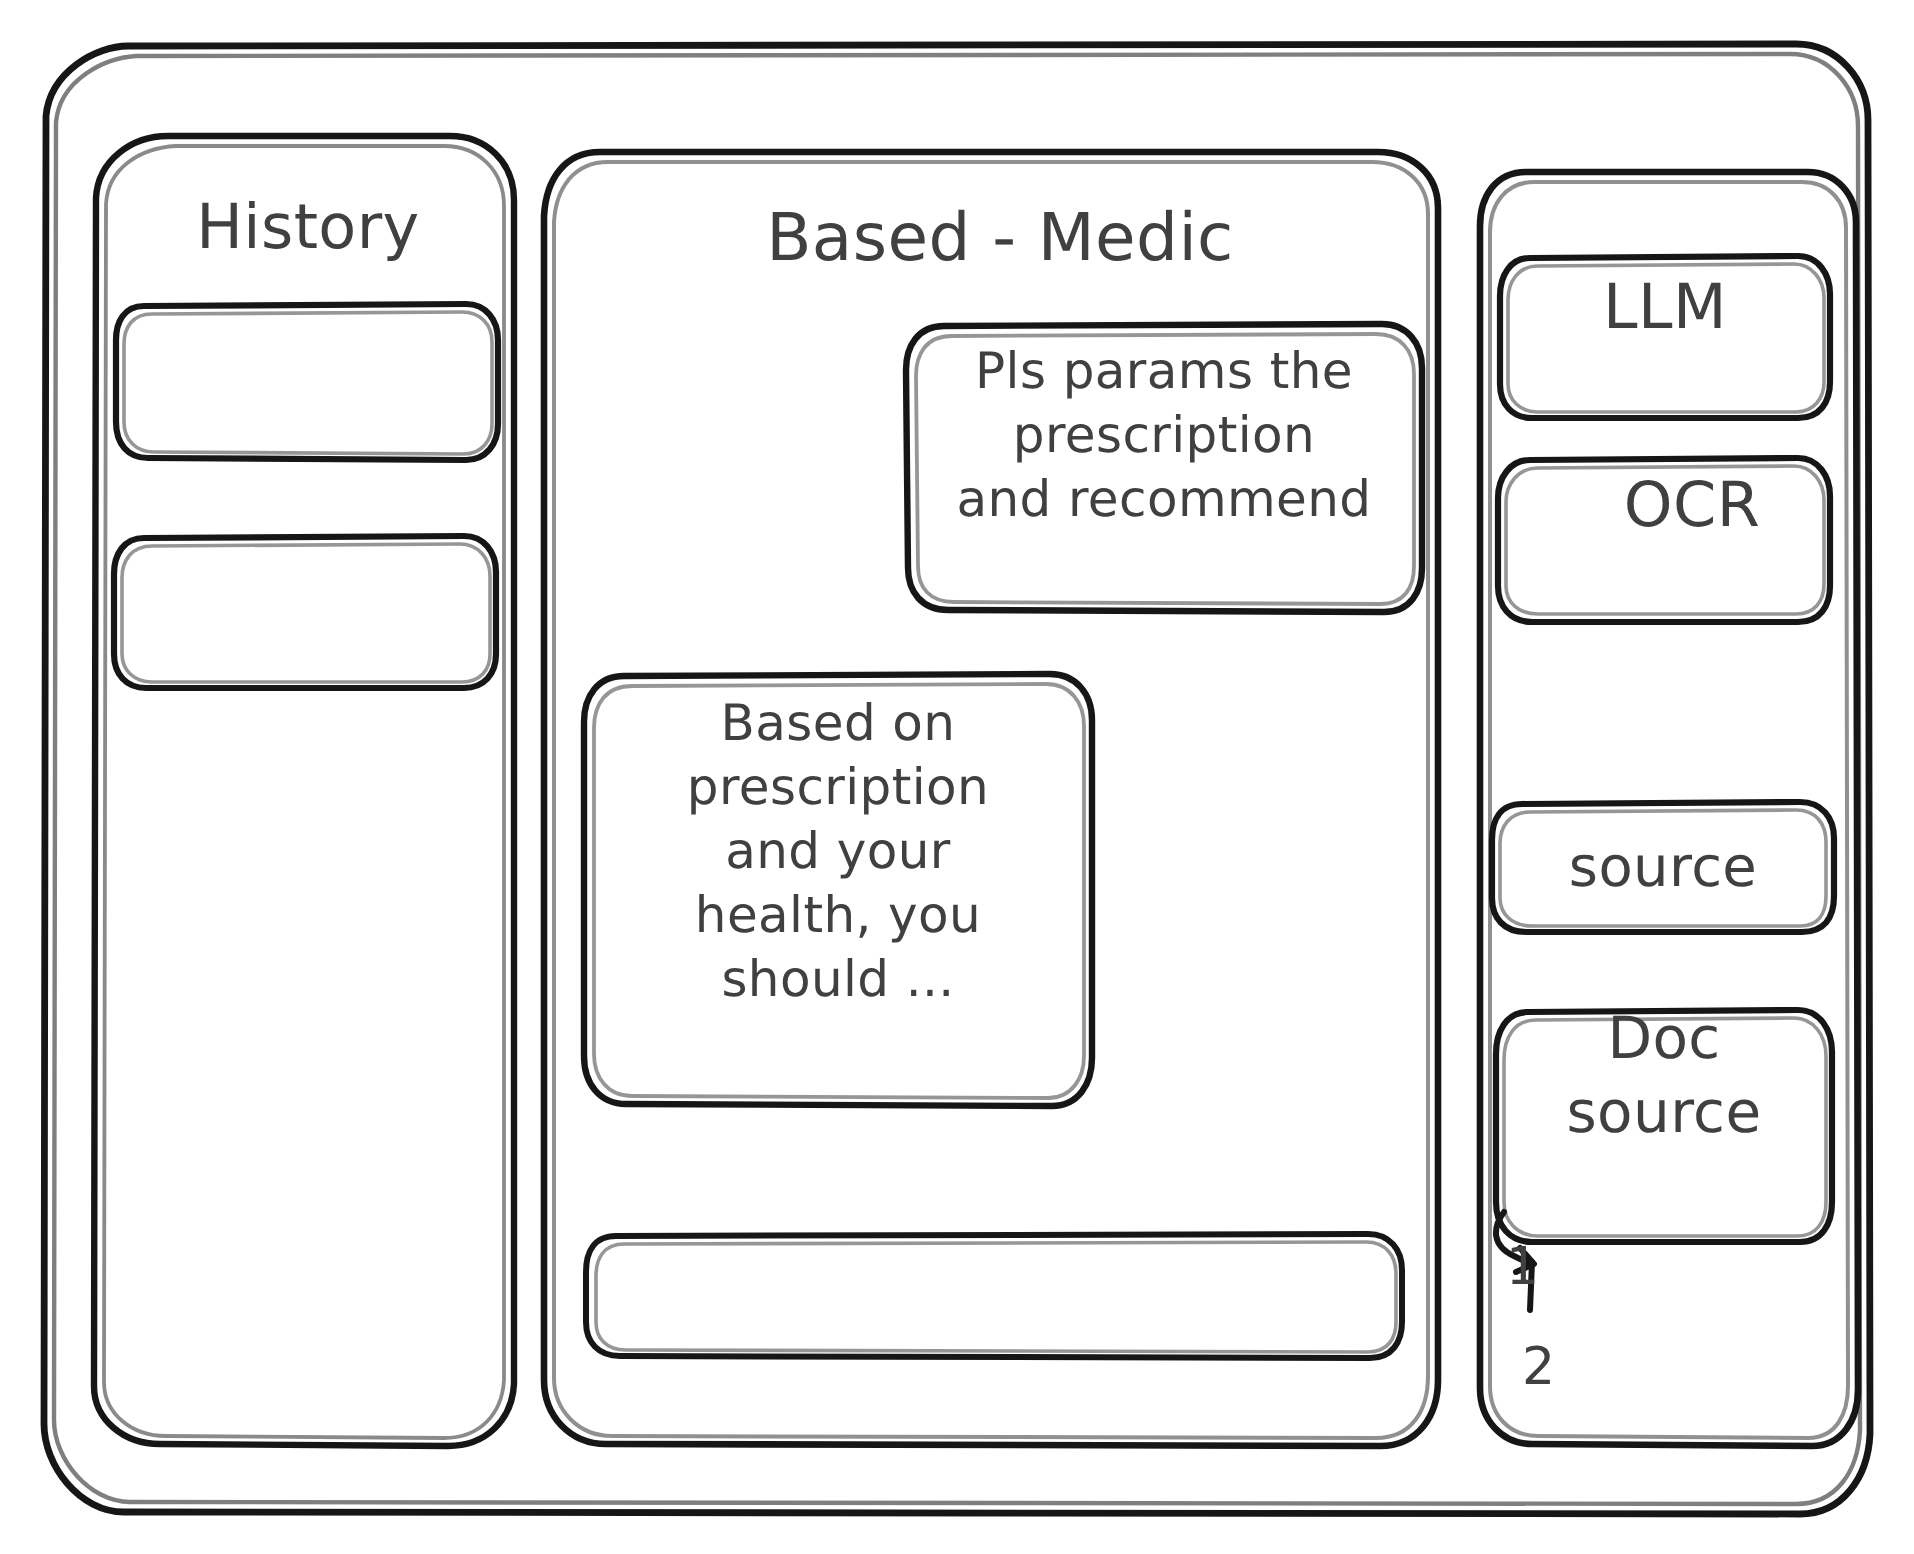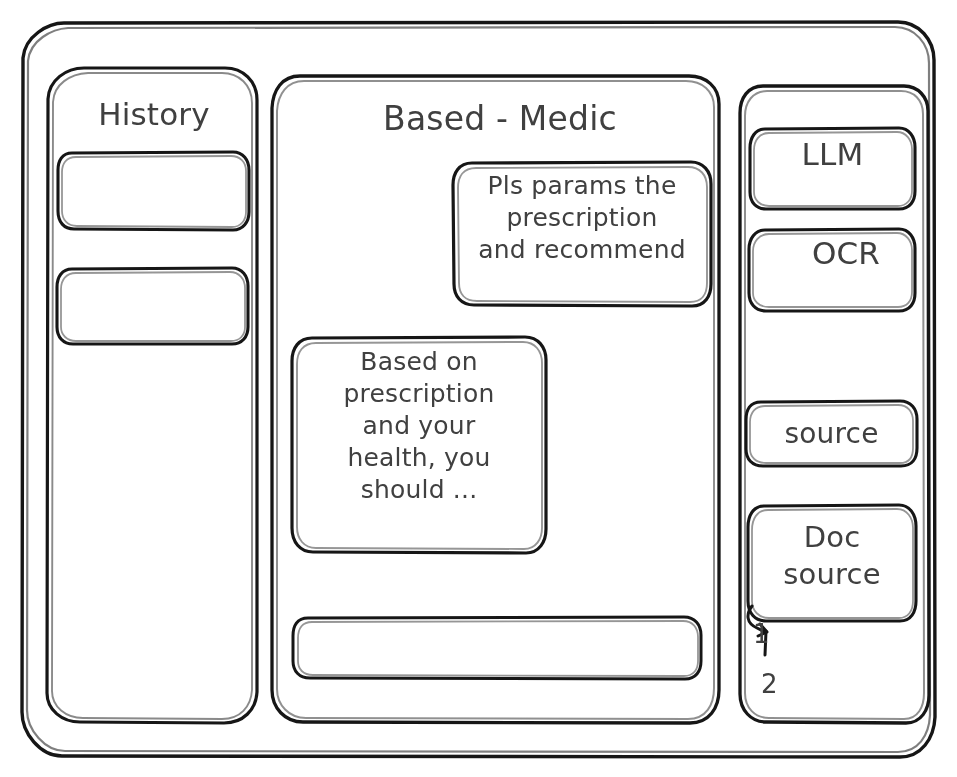--- a/index.html
+++ b/index.html
@@ -337,21 +337,21 @@
   </div>
 
   <div class="hit" style="left:749px;top:229px;width:166px;height:82px;">
     <span class="lbl" id="ocr-label" style="left:0;top:5px;width:194px;">OCR</span>
   </div>
 
   <div class="hit" style="left:746px;top:401px;width:171px;height:65px;">
     <span class="lbl" id="params-label" style="left:0;top:15px;width:171px;">source</span>
   </div>
 
-  <div class="hit" style="left:748px;top:505px;width:168px;height:100px;">
+  <div class="hit" style="left:748px;top:487px;width:168px;height:100px;">
     <span class="lbl" id="doc-source-label" style="left:0;top:14px;width:168px;">Doc
 source</span>
   </div>
 
   <div class="lbl" id="src-num-1">1</div>
 
   <div class="lbl" id="src-num-2">2</div>
 
 </div>
 

